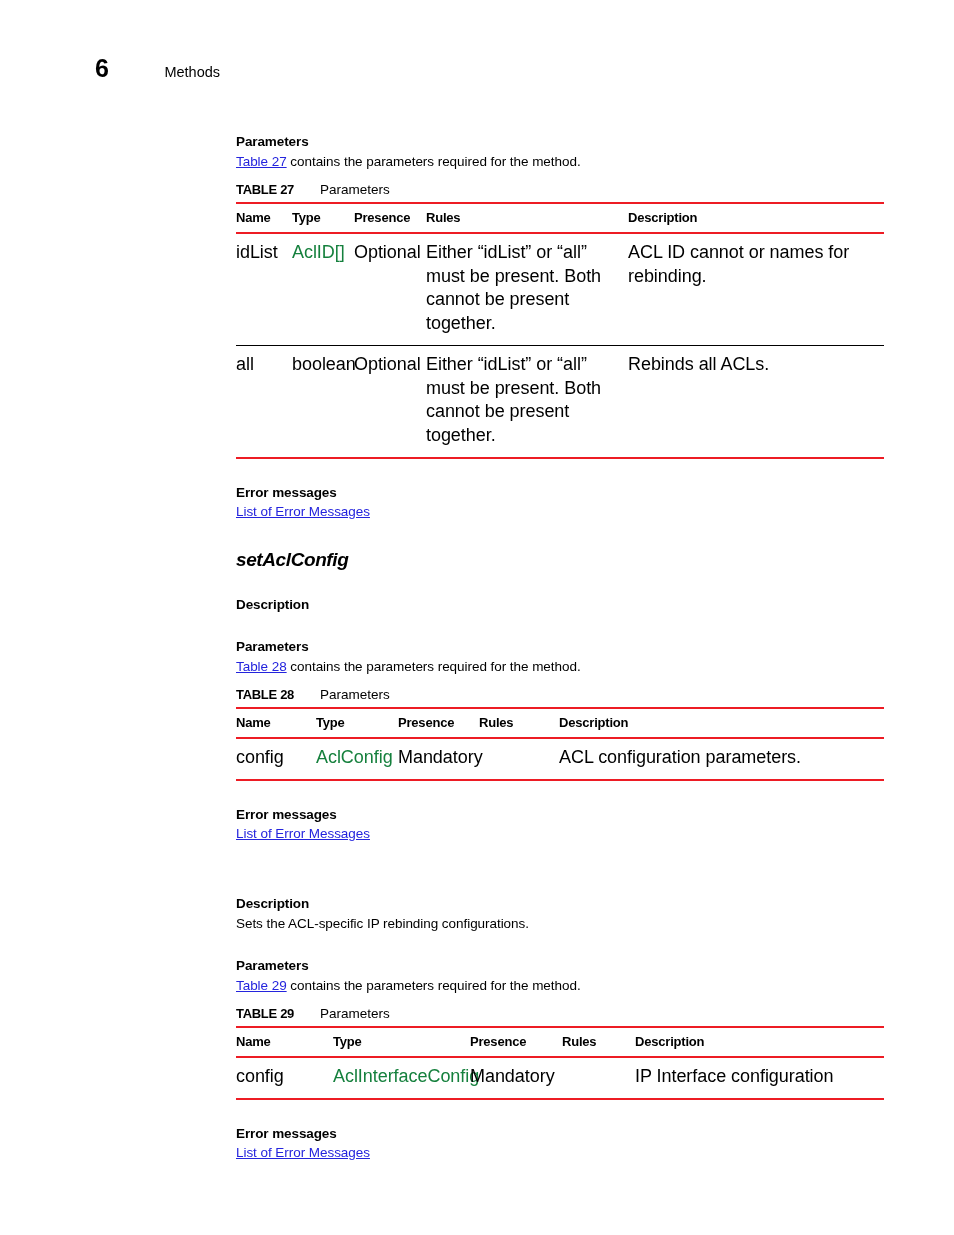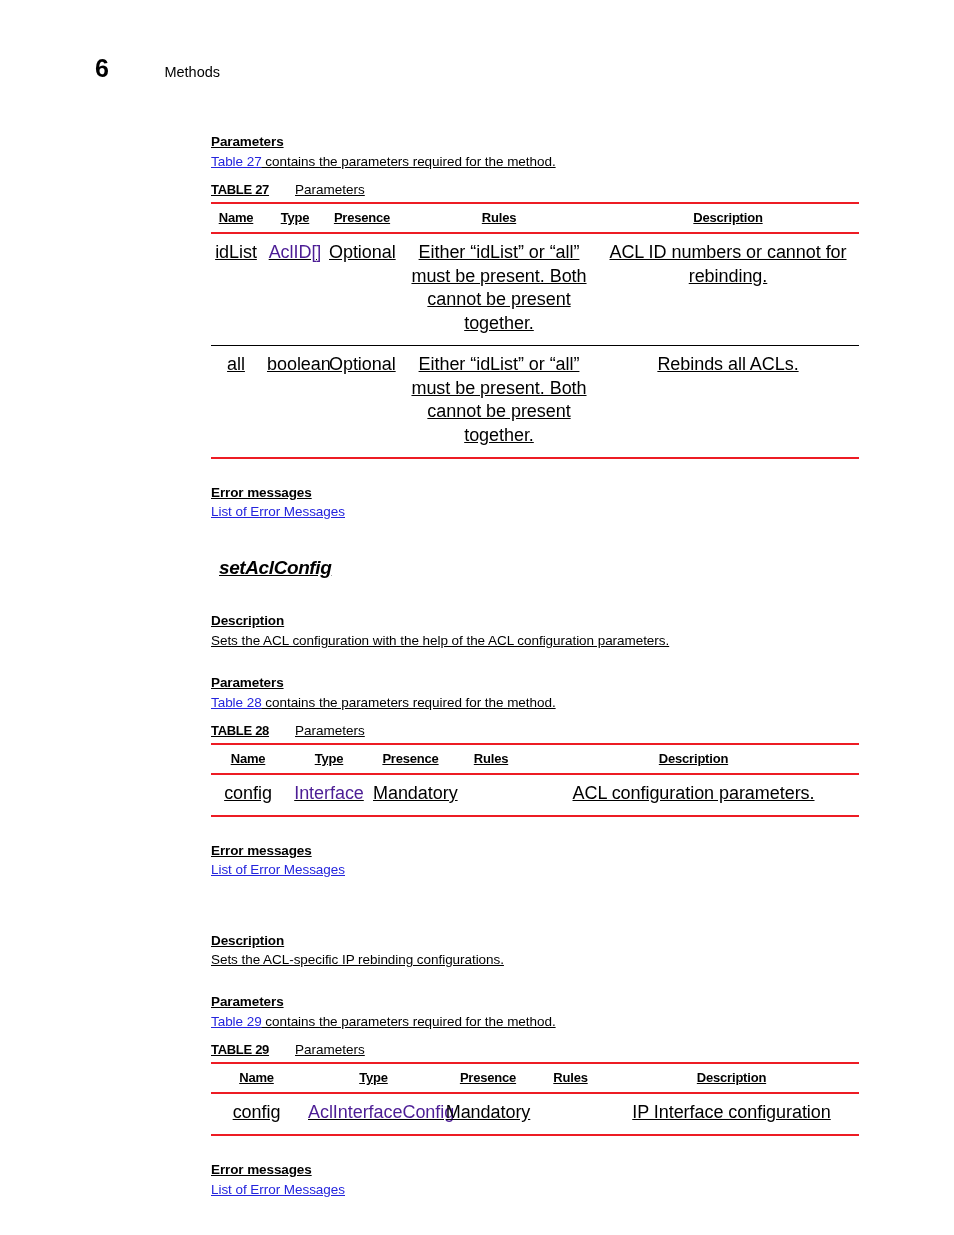--- a/index.html
+++ b/index.html
@@ -41,24 +41,23 @@
   .chapter-title {
     font-size: 14.5px;
     font-weight: normal;
     margin-left: 56px;
     line-height: 1;
   }
 
   
   .content {
     position: absolute;
-    left: 211px;
+    left: 236px;
     top: 132px;
     width: 648px;
-    text-decoration: underline;
   }
 
   
   .sub-head {
     font-size: 13.5px;
     font-weight: bold;
     line-height: 1.45;
     margin: 0;
     letter-spacing: -0.1px;
   }
@@ -71,21 +70,21 @@
   }
   .link {
     color: #2424dd;
   }
   .method-head {
     font-size: 19px;
     font-weight: bold;
     font-style: italic;
     letter-spacing: -0.4px;
     line-height: 1.2;
-    margin: 8px;
+    margin: 0;
   }
   .sp-10 { height: 10px; }
   .sp-22 { height: 22px; }
   .sp-24 { height: 24px; }
   .sp-26 { height: 26px; }
 
   
   .table-caption {
     display: flex;
     align-items: baseline;
@@ -105,21 +104,21 @@
 
   
   table.param-table {
     width: 648px;
     border-collapse: collapse;
     table-layout: fixed;
     font-size: 13px;
   }
   table.param-table th,
   table.param-table td {
-    text-align: center;
+    text-align: left;
     vertical-align: top;
     padding: 0;
     border: 0;
   }
   table.param-table thead th {
     font-weight: bold;
     font-size: 13px;
     letter-spacing: -0.2px;
     padding: 6px 6px 7px 0;
     border-top: 2.2px solid #ed1c24;
@@ -133,21 +132,21 @@
     letter-spacing: -0.05px;
   }
   table.param-table tbody tr + tr td {
     border-top: 1px solid #000000;
   }
   table.param-table tbody tr:last-child td {
     border-bottom: 2.4px solid #ed1c24;
     margin-left: 33px;
   }
   table.param-table td.mono-link {
-    color: #4c1d95;
+    color: #15803d;
   }
 </style>
 </head>
 <body>
 
 <div class="page">
 
   <div class="running-head">
     <span class="chapter-number">6</span>
     <span class="chapter-title">Methods</span>
@@ -182,21 +181,21 @@
             <th>Rules</th>
             <th>Description</th>
           </tr>
         </thead>
         <tbody>
           <tr>
             <td>idList</td>
             <td class="mono-link">AclID[]</td>
             <td>Optional</td>
             <td>Either “idList” or “all” must be present. Both cannot be present together.</td>
-            <td>ACL ID numbers  or cannot for rebinding.</td>
+            <td>ACL ID cannot  or names for rebinding.</td>
           </tr>
           <tr>
             <td>all</td>
             <td>boolean</td>
             <td>Optional</td>
             <td>Either “idList” or “all” must be present. Both cannot be present together.</td>
             <td>Rebinds all ACLs.</td>
           </tr>
         </tbody>
       </table>
@@ -208,21 +207,20 @@
     </div>
 
     <div class="sp-26"></div>
 
     <div>
       <h2 class="method-head">setAclConfig</h2>
 
       <div class="sp-24"></div>
 
       <p class="sub-head">Description</p>
-      <p class="body-text">Sets the ACL configuration with the help of the ACL configuration parameters.</p>
 
       <div class="sp-22"></div>
 
       <p class="sub-head">Parameters</p>
       <p class="body-text"><a class="link" href="#">Table 28</a><span> contains the parameters required for the method.</span></p>
 
       <div class="sp-10"></div>
 
       <div class="table-caption">
         <span class="cap-label">TABLE 28</span>
@@ -242,21 +240,21 @@
             <th>Name</th>
             <th>Type</th>
             <th>Presence</th>
             <th>Rules</th>
             <th>Description</th>
           </tr>
         </thead>
         <tbody>
           <tr>
             <td>config</td>
-            <td class="mono-link">Interface</td>
+            <td class="mono-link">AclConfig</td>
             <td>Mandatory</td>
             <td></td>
             <td>ACL configuration parameters.</td>
           </tr>
         </tbody>
       </table>
 
       <div class="sp-24"></div>
 
       <p class="sub-head">Error messages</p>

